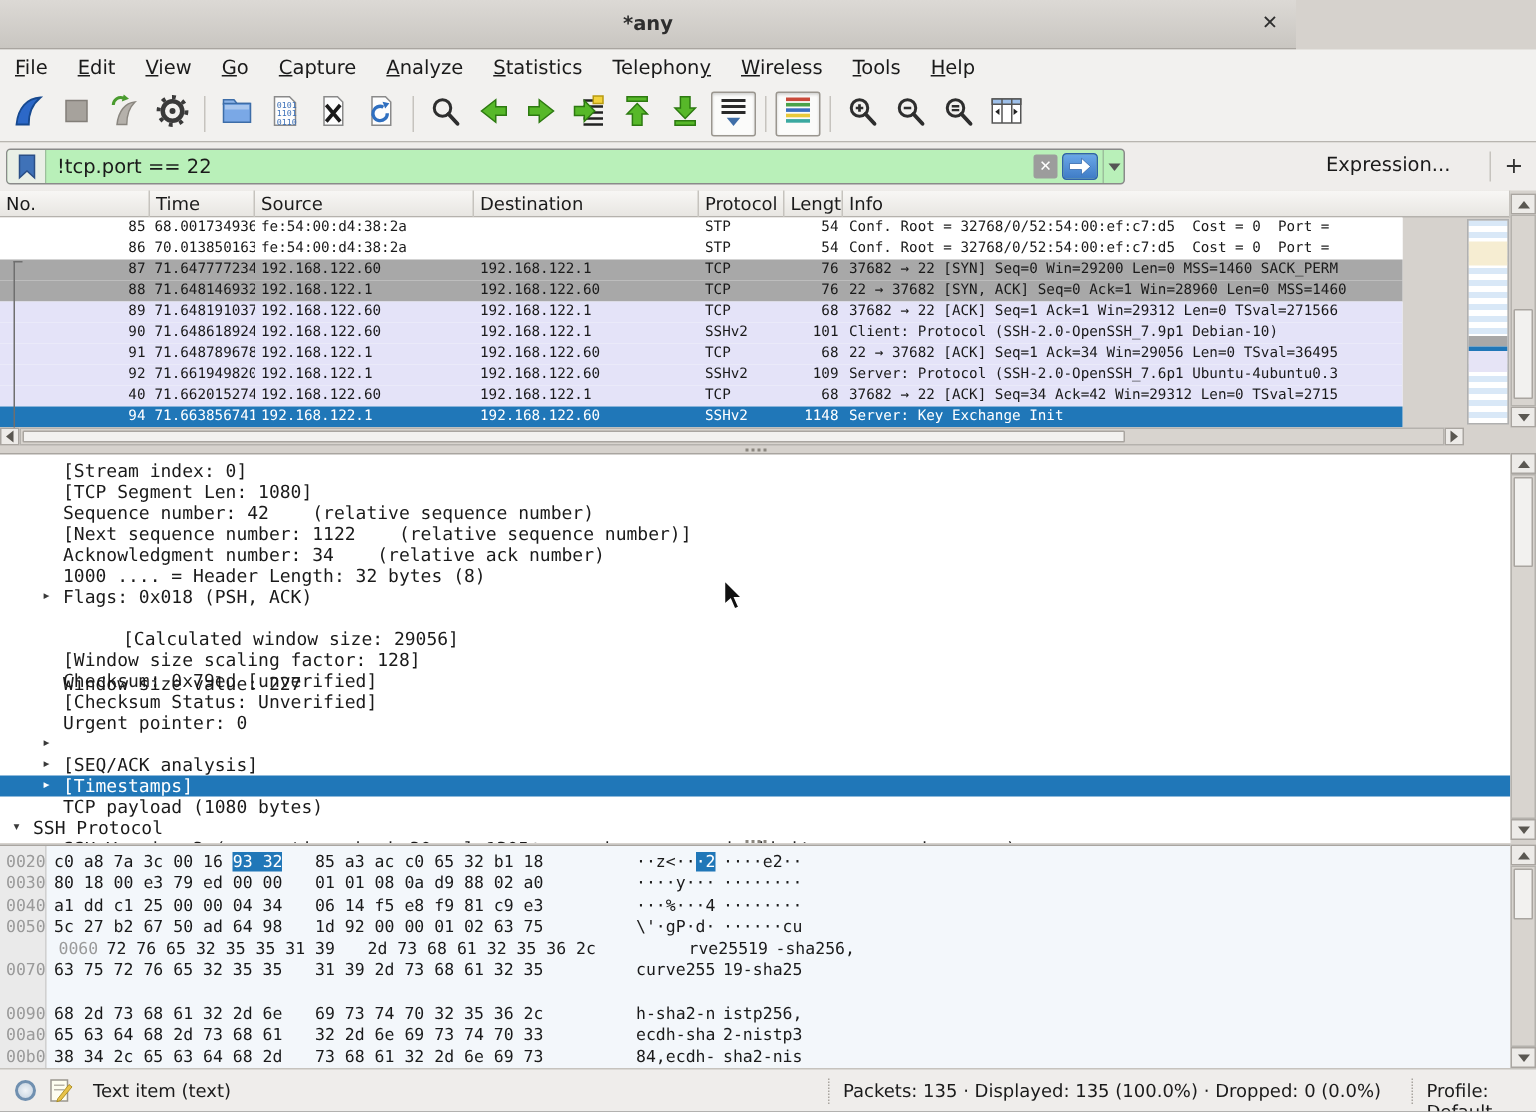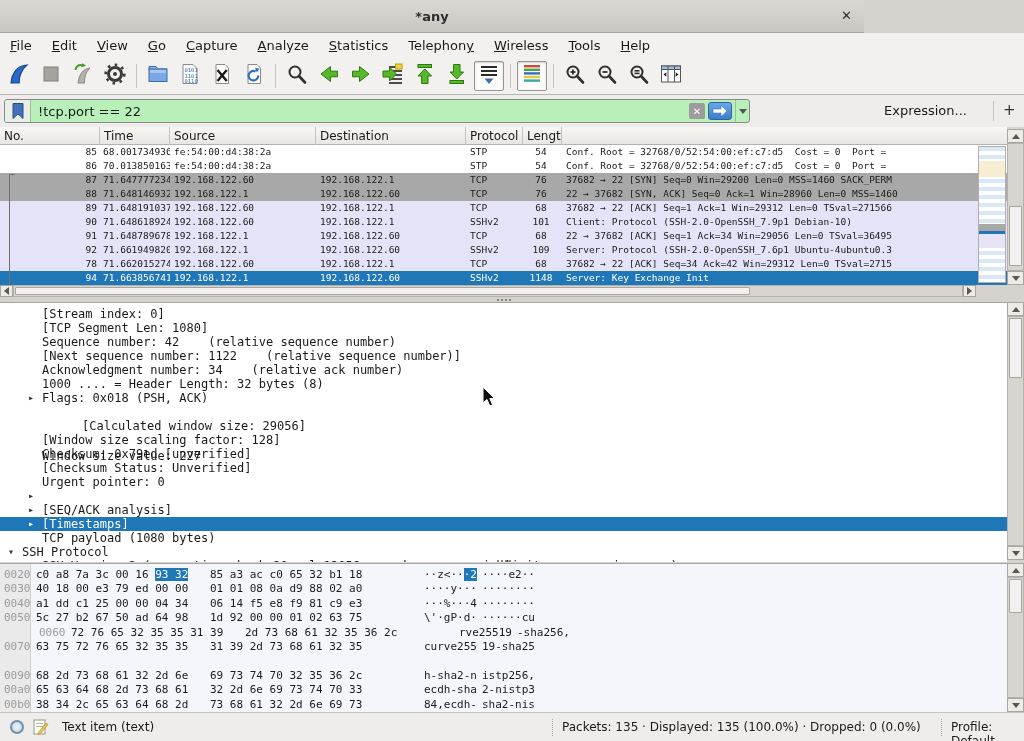--- a/index.html
+++ b/index.html
@@ -41,30 +41,30 @@
     border-left:1px solid #9cbf9c; }
   .caret-down { width:0; height:0; border-left:4px solid transparent; border-right:4px solid transparent; border-top:5px solid #555; }
   .expression-label { position:absolute; left:884px; top:8px; font-size:13px;text-align:center; }
   .filter-sep { position:absolute; left:993px; top:6px; width:1px; height:20px; background:#c6c3be; }
   .filter-add { position:absolute; left:1003px; top:6px; font-size:15px; color:#333; }
   
   .list-header { position:absolute; left:0; top:127px; width:1007px; height:18px;
     background:linear-gradient(#f8f7f5,#e8e6e2); border-bottom:1px solid #b5b2ad; }
   .hcell { position:absolute; top:0; height:18px; font-size:12px; padding:2px 0 0 4px;
     border-right:1px solid #c6c3be; overflow:hidden; white-space:pre; }
-  .packet-list { position:absolute; left:0; top:145px; width:1007px; height:140px; background:#fff; overflow:hidden; }
+  .packet-list { position:absolute; left:0; top:145px; width:935px; height:140px; background:#fff; overflow:hidden; }
   .prow { position:absolute; left:0; width:1007px; height:14px;
     font-family:"DejaVu Sans Mono", monospace; font-size:9.5px; line-height:14px; }
   .pcell { position:absolute; top:0; height:14px; overflow:hidden; white-space:pre; }
   .c-no { left:0; width:100px; text-align:right; padding-right:3px; }
   .c-time { left:100px; width:70px; padding-left:3px; }
   .c-src { left:170px; width:146px; padding-left:4px; }
   .c-dst { left:316px; width:150px; padding-left:4px; }
   .c-proto { left:466px; width:57px; padding-left:4px; }
-  .c-len { left:523px; width:39px; text-align:center; padding-right:3px; }
+  .c-len { left:523px; width:39px; text-align:right; padding-right:3px; }
   .c-info { left:562px; width:414px; padding-left:4px; }
   .row-stp { background:#ffffff; }
   .row-syn { background:#a8a8a8; }
   .row-tcp { background:#e4e3f8; }
   .row-selected { background:#2077b8; color:#fff; }
   .bracket-v { position:absolute; left:9px; top:174px; width:1px; height:111px; background:#6f6f6f; z-index:5; }
   .bracket-h { position:absolute; left:9px; top:174px; width:6px; height:1px; background:#6f6f6f; z-index:5; }
   .minimap { position:absolute; left:978px; top:146px; width:28px; height:137px; border:1px solid #b0b0b0;
     background-image:
       linear-gradient(#2077b8,#2077b8),
@@ -317,20 +317,21 @@
     <span class="filter-add">+</span>
   </div>
 
   <div class="list-header" id="listheader">
       <div class="hcell" style="left: 0px; width: 100px;">No.</div>
       <div class="hcell" style="left: 100px; width: 70px;">Time</div>
       <div class="hcell" style="left: 170px; width: 146px;">Source</div>
       <div class="hcell" style="left: 316px; width: 150px;">Destination</div>
       <div class="hcell" style="left: 466px; width: 57px;">Protocol</div>
       <div class="hcell" style="left: 523px; width: 39px;">Length</div>
+      <div class="hcell" style="left: 562px; width: 445px;">Info</div>
     </div>
 
   <div class="packet-list" id="packetlist">
       <div class="prow row-stp" style="top: 0px;">
         <span class="pcell c-no">85</span>
         <span class="pcell c-time">68.001734936</span>
         <span class="pcell c-src">fe:54:00:d4:38:2a</span>
         <span class="pcell c-dst"></span>
         <span class="pcell c-proto">STP</span>
         <span class="pcell c-len">54</span>
@@ -393,21 +394,21 @@
       <div class="prow row-tcp" style="top: 98px;">
         <span class="pcell c-no">92</span>
         <span class="pcell c-time">71.661949820</span>
         <span class="pcell c-src">192.168.122.1</span>
         <span class="pcell c-dst">192.168.122.60</span>
         <span class="pcell c-proto">SSHv2</span>
         <span class="pcell c-len">109</span>
         <span class="pcell c-info">Server: Protocol (SSH-2.0-OpenSSH_7.6p1 Ubuntu-4ubuntu0.3</span>
       </div>
       <div class="prow row-tcp" style="top: 112px;">
-        <span class="pcell c-no">78</span>
+        <span class="pcell c-no">40</span>
         <span class="pcell c-time">71.662015274</span>
         <span class="pcell c-src">192.168.122.60</span>
         <span class="pcell c-dst">192.168.122.1</span>
         <span class="pcell c-proto">TCP</span>
         <span class="pcell c-len">68</span>
         <span class="pcell c-info">37682 → 22 [ACK] Seq=34 Ack=42 Win=29312 Len=0 TSval=2715</span>
       </div>
       <div class="prow row-selected" style="top: 126px;">
         <span class="pcell c-no">94</span>
         <span class="pcell c-time">71.663856741</span>
@@ -474,21 +475,21 @@
   </div>
   <div class="sb-btn" style="left:1007px;top:546px;width:17px;height:14px;">
       <span class="tri-down"></span>
     </div>
 
   <div class="grip" style="left:497px;top:560px;"></div>
 
   <div class="hexpane" id="hexpane">
     <div class="offcol"></div>
   <div class="hline" style="top: 4px;"><span class="hoff">0020</span><span class="h1">c0 a8 7a 3c 00 16 <span class="hl" style="position: static;">93 32</span></span><span class="h2">85 a3 ac c0 65 32 b1 18</span><span class="a1">··z&lt;··<span class="hl" style="position: static;">·2</span></span><span class="a2">····e2··</span></div>
-      <div class="hline" style="top: 18.4px;"><span class="hoff">0030</span><span class="h1">40 18 00 e3 79 ed 00 00</span><span class="h2">01 01 08 0a d9 88 02 a0</span><span class="a1">····y···</span><span class="a2">········</span></div>
+      <div class="hline" style="top: 18.4px;"><span class="hoff">0030</span><span class="h1">80 18 00 e3 79 ed 00 00</span><span class="h2">01 01 08 0a d9 88 02 a0</span><span class="a1">····y···</span><span class="a2">········</span></div>
       <div class="hline" style="top: 32.8px;"><span class="hoff">0040</span><span class="h1">a1 dd c1 25 00 00 04 34</span><span class="h2">06 14 f5 e8 f9 81 c9 e3</span><span class="a1">···%···4</span><span class="a2">········</span></div>
       <div class="hline" style="top: 47.2px; padding-left: 24px;"><span class="hoff">0050</span><span class="h1">5c 27 b2 67 50 ad 64 98</span><span class="h2">1d 92 00 00 01 02 63 75</span><span class="a1">\'·gP·d·</span><span class="a2">······cu</span></div>
       <div class="hline" style="top: 61.6px; margin-left: 35px;"><span class="hoff">0060</span><span class="h1">72 76 65 32 35 35 31 39</span><span class="h2">2d 73 68 61 32 35 36 2c</span><span class="a1">rve25519</span><span class="a2">-sha256,</span></div>
       <div class="hline" style="top: 76px;"><span class="hoff">0070</span><span class="h1">63 75 72 76 65 32 35 35</span><span class="h2">31 39 2d 73 68 61 32 35</span><span class="a1">curve255</span><span class="a2">19-sha25</span></div>
       <div class="hline" style="top: 104.8px;"><span class="hoff">0090</span><span class="h1">68 2d 73 68 61 32 2d 6e</span><span class="h2">69 73 74 70 32 35 36 2c</span><span class="a1">h-sha2-n</span><span class="a2">istp256,</span></div>
       <div class="hline" style="top: 119.2px;"><span class="hoff">00a0</span><span class="h1">65 63 64 68 2d 73 68 61</span><span class="h2">32 2d 6e 69 73 74 70 33</span><span class="a1">ecdh-sha</span><span class="a2">2-nistp3</span></div>
       <div class="hline" style="top: 133.6px;"><span class="hoff">00b0</span><span class="h1">38 34 2c 65 63 64 68 2d</span><span class="h2">73 68 61 32 2d 6e 69 73</span><span class="a1">84,ecdh-</span><span class="a2">sha2-nis</span></div>
     </div>
 
   <div class="sb-btn" style="left:1007px;top:563px;width:17px;height:14px;">

